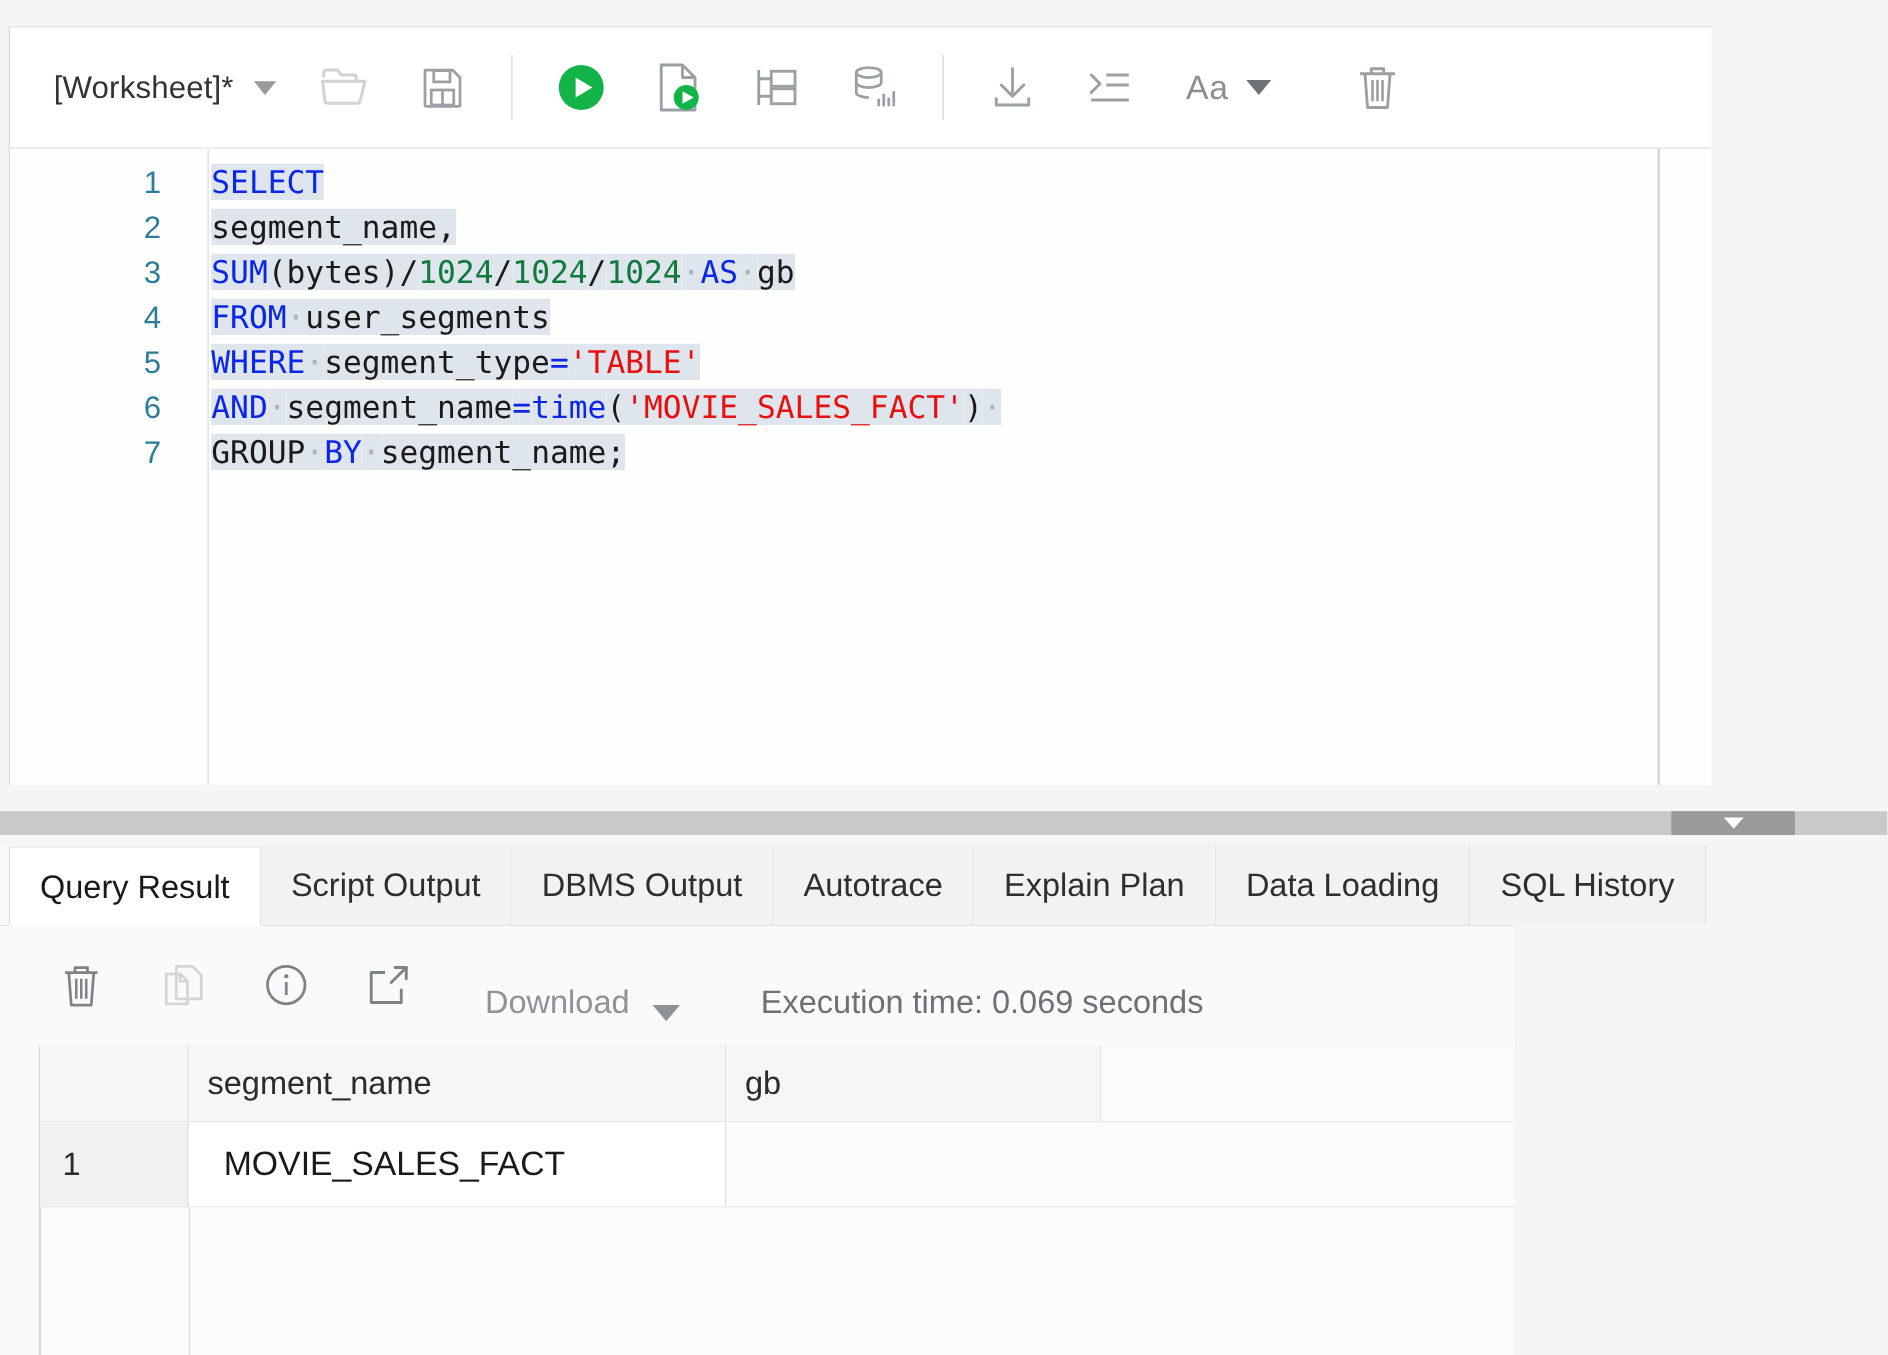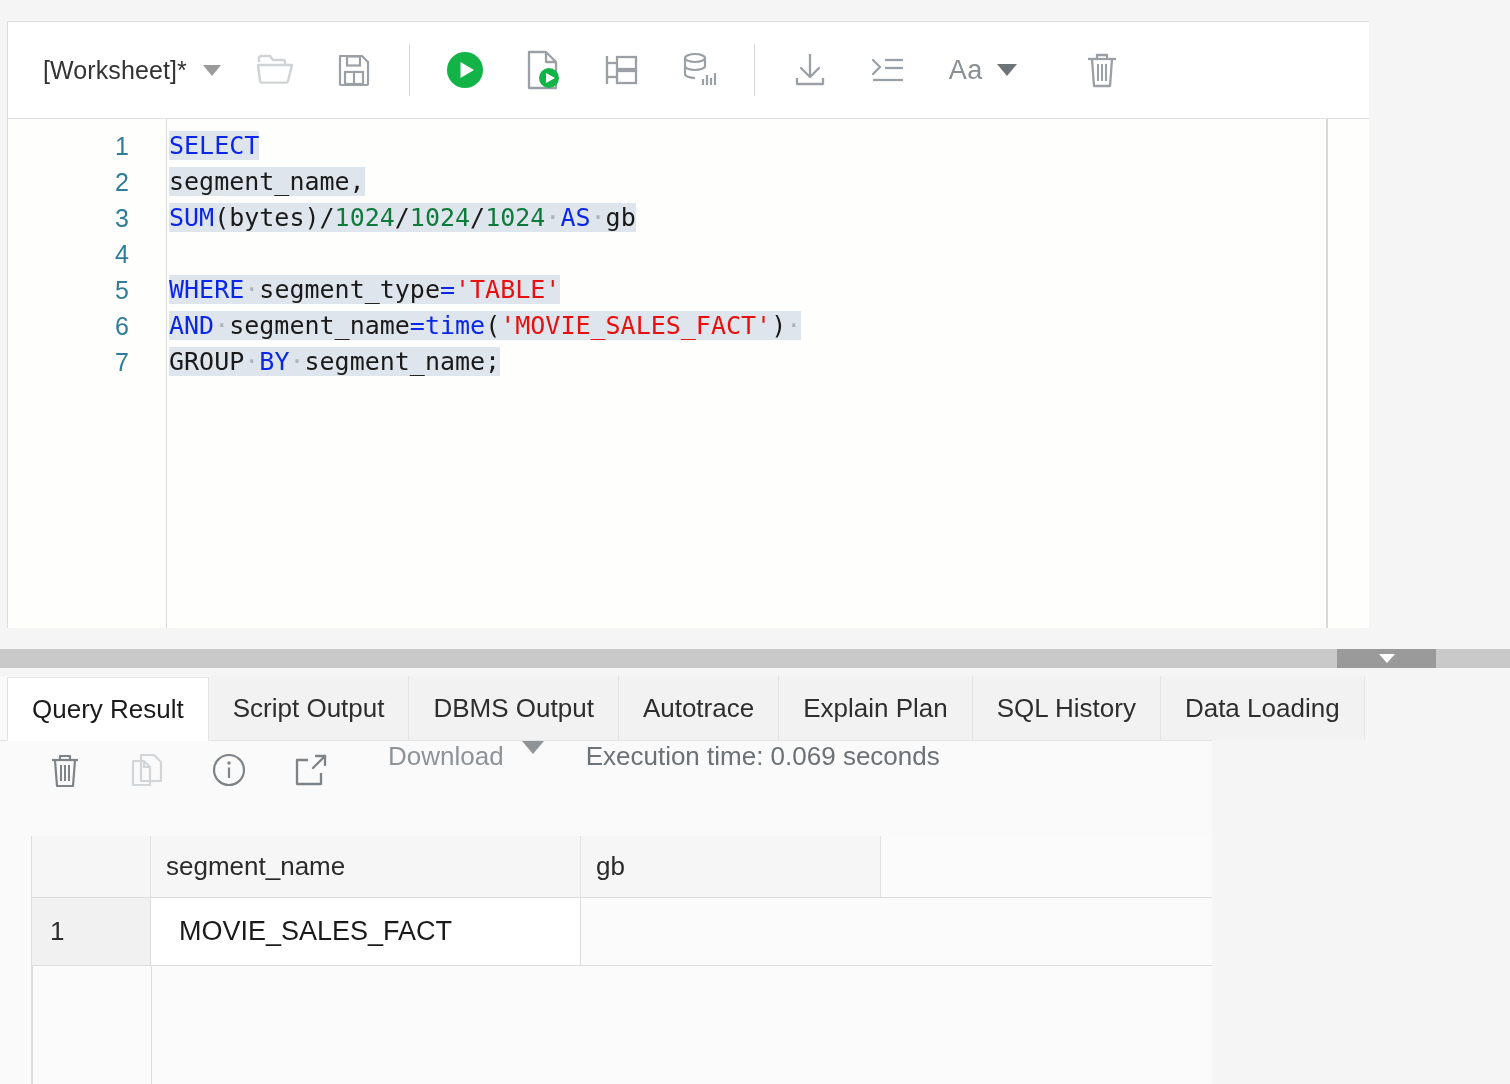--- a/index.html
+++ b/index.html
@@ -110,34 +110,34 @@
     font-size: 26px; color: #2e2e2e; cursor: pointer; background: #f2f2f2;
     border-right: 1px solid #e3e3e3; white-space: nowrap;
   }
   .tab.active {
     background: #ffffff; border-left: 1px solid #e3e3e3;
     border-top: 1px solid #e3e3e3; border-bottom: 1px solid #fff;
     margin-bottom: -1px; color: #1a1a1a;
   }
 
   .res-toolbar {
-    display: flex; align-items: flex-start; height: 76px; padding-left: 36px;
+    display: flex; align-items: flex-end; height: 76px; padding-left: 36px;
     background: #fafafa;
   }
   .rt-btn {
     width: 58px; height: 58px; display: flex; align-items: center; justify-content: center;
     flex: none; cursor: pointer;
   }
   .dl-label { font-size: 26px; color: #8e9398; cursor: pointer; white-space: nowrap; }
   .caret-dl {
     width: 0; height: 0; border-left: 11px solid transparent;
     border-right: 11px solid transparent; border-top: 13px solid #8e9398;
     margin-left: 18px; flex: none;
   }
-  .exec-time { font-size: 26px; color: #6b7175; margin-left: 42px; white-space: nowrap; }
+  .exec-time { font-size: 26px; color: #6b7175; margin-left: 65px; white-space: nowrap; }
 
   
   .grid { position: absolute; left: 31px; top: 160px; right: 0; bottom: 0; background: #fbfbfb;
           border-left: 1px solid #dcdcdc; }
   .grid-head { display: flex; height: 62px; background: #f6f6f6; border-bottom: 1px solid #d9dde0; }
   .gh-num { width: 119px; flex: none; background: #f6f6f6; border-right: 1px solid #e2e2e2; }
   .gh-cell {
     display: flex; align-items: center; font-size: 26px; color: #2b2b2b;
     padding-left: 15px; border-right: 1px solid #e2e2e2; background: #f6f6f6;
   }
@@ -306,21 +306,21 @@
       </div>
     </div>
 
     <div class="editor">
       <div class="gutter-line"></div>
       <div class="margin-line"></div>
       <div class="code" id="code-area">
           <div class="cline"><span class="lnum">1</span><span class="ctext"><span class="kw sel">SELECT</span></span></div>
           <div class="cline"><span class="lnum">2</span><span class="ctext"><span class="pln sel">segment_name,</span></span></div>
           <div class="cline"><span class="lnum">3</span><span class="ctext"><span class="kw sel">SUM</span><span class="pln sel">(bytes)</span><span class="pln sel">/</span><span class="num sel">1024</span><span class="pln sel">/</span><span class="num sel">1024</span><span class="pln sel">/</span><span class="num sel">1024</span><span class="dot sel">·</span><span class="kw sel">AS</span><span class="dot sel">·</span><span class="pln sel">gb</span></span></div>
-          <div class="cline"><span class="lnum">4</span></div>
+          <div class="cline"><span class="lnum">4</span><span class="ctext"><span class="kw sel">FROM</span><span class="dot sel">·</span><span class="pln sel">user_segments</span></span></div>
           <div class="cline"><span class="lnum">5</span><span class="ctext"><span class="kw sel">WHERE</span><span class="dot sel">·</span><span class="pln sel">segment_type</span><span class="kw sel">=</span><span class="str sel">'TABLE'</span></span></div>
           <div class="cline"><span class="lnum">6</span><span class="ctext"><span class="kw sel">AND</span><span class="dot sel">·</span><span class="pln sel">segment_name</span><span class="kw sel">=</span><span class="kw sel">time</span><span class="pln sel">(</span><span class="str sel">'MOVIE_SALES_FACT'</span><span class="pln sel">)</span><span class="dot sel">·</span></span></div>
           <div class="cline"><span class="lnum">7</span><span class="ctext"><span class="kwd sel">GROUP</span><span class="dot sel">·</span><span class="kw sel">BY</span><span class="dot sel">·</span><span class="pln sel">segment_name;</span></span></div>
         </div>
     </div>
   </div>
 
   <div class="splitter">
     <div class="split-handle">
       <i></i>
@@ -339,24 +339,24 @@
         <div class="tab">
           <span>DBMS Output</span>
         </div>
         <div class="tab">
           <span>Autotrace</span>
         </div>
         <div class="tab">
           <span>Explain Plan</span>
         </div>
         <div class="tab">
+          <span>Data Loading</span>
+        </div>
+        <div class="tab">
           <span>SQL History</span>
-        </div>
-        <div class="tab">
-          <span>Data Loading</span>
         </div>
       </div>
 
     <div class="res-toolbar">
 
       <div class="rt-btn">
         <span>
           <svg width="32" height="36" viewBox="0 0 32 36">
             <line x1="3" y1="8" x2="29" y2="8" stroke="#7d8387" stroke-width="2.2"></line>
             <path d="M11 8 V4 h10 v4" fill="none" stroke="#7d8387" stroke-width="2.2" stroke-linejoin="round"></path>

